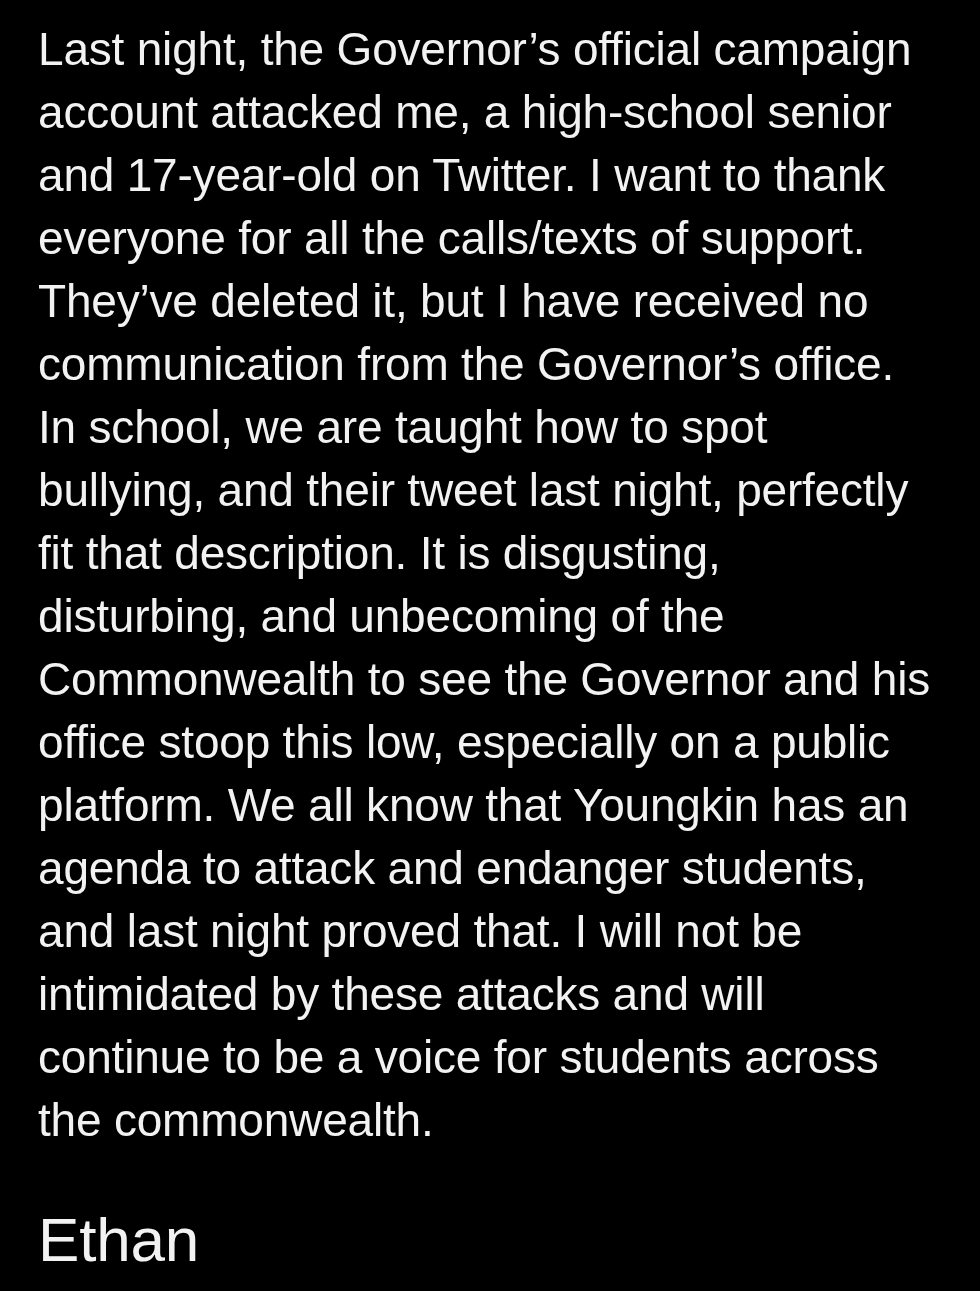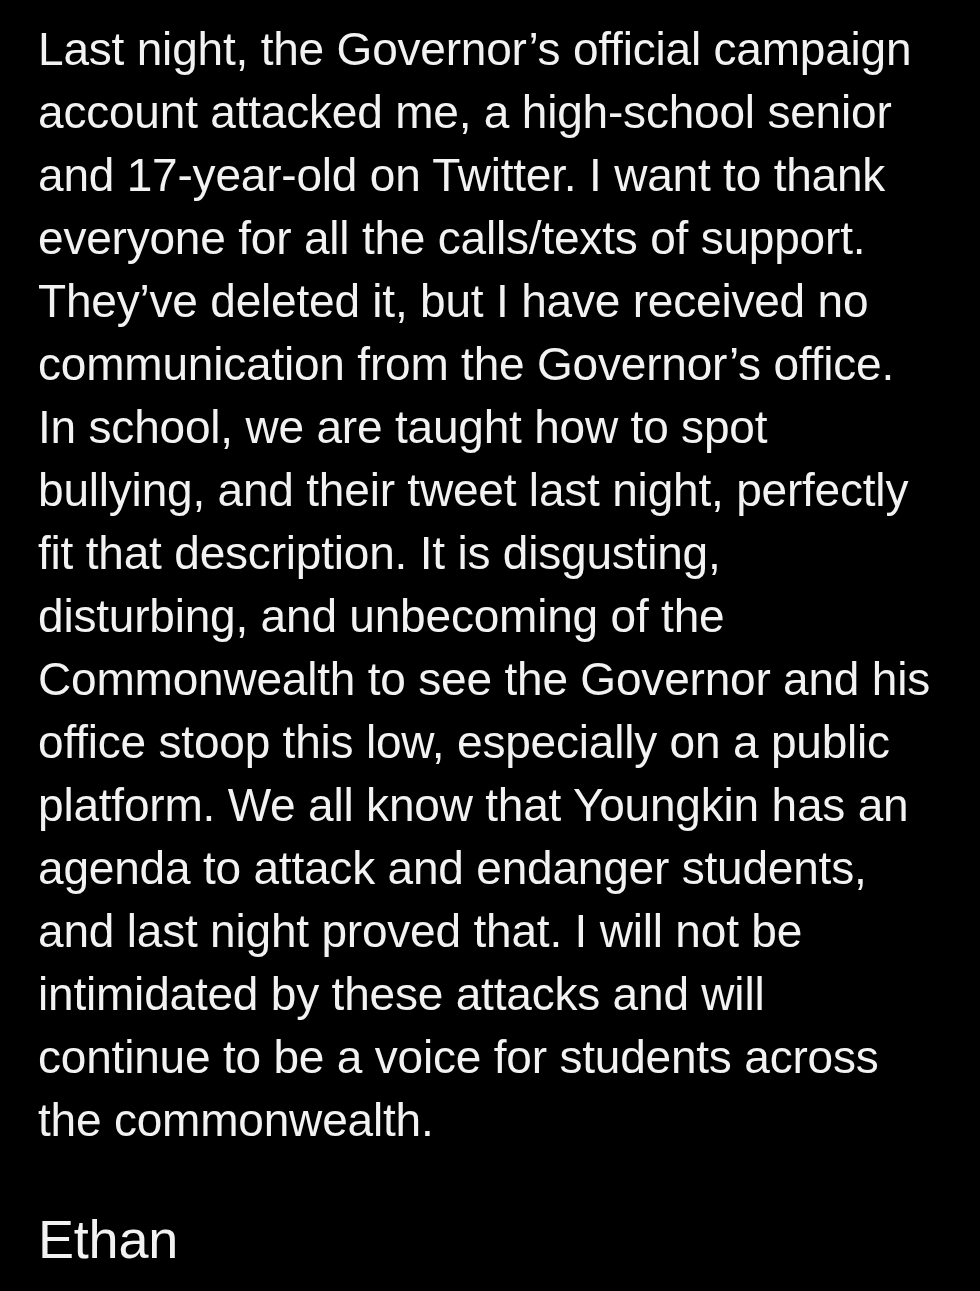--- a/index.html
+++ b/index.html
@@ -25,21 +25,21 @@
     font-size: 46px;
     line-height: 63px;
     font-weight: 400;
     letter-spacing: -0.2px;
     color: #f2f2f2;
     white-space: pre-wrap;
     word-wrap: break-word;
   }
   .statement-signature {
     margin-top: 56px;
-    font-size: 54px;
+    font-size: 62px;
     line-height: 63px;
     font-weight: 400;
     letter-spacing: -0.2px;
     color: #f2f2f2;
   }
 </style>
 </head>
 <body>
 
 <div class="statement-card">

